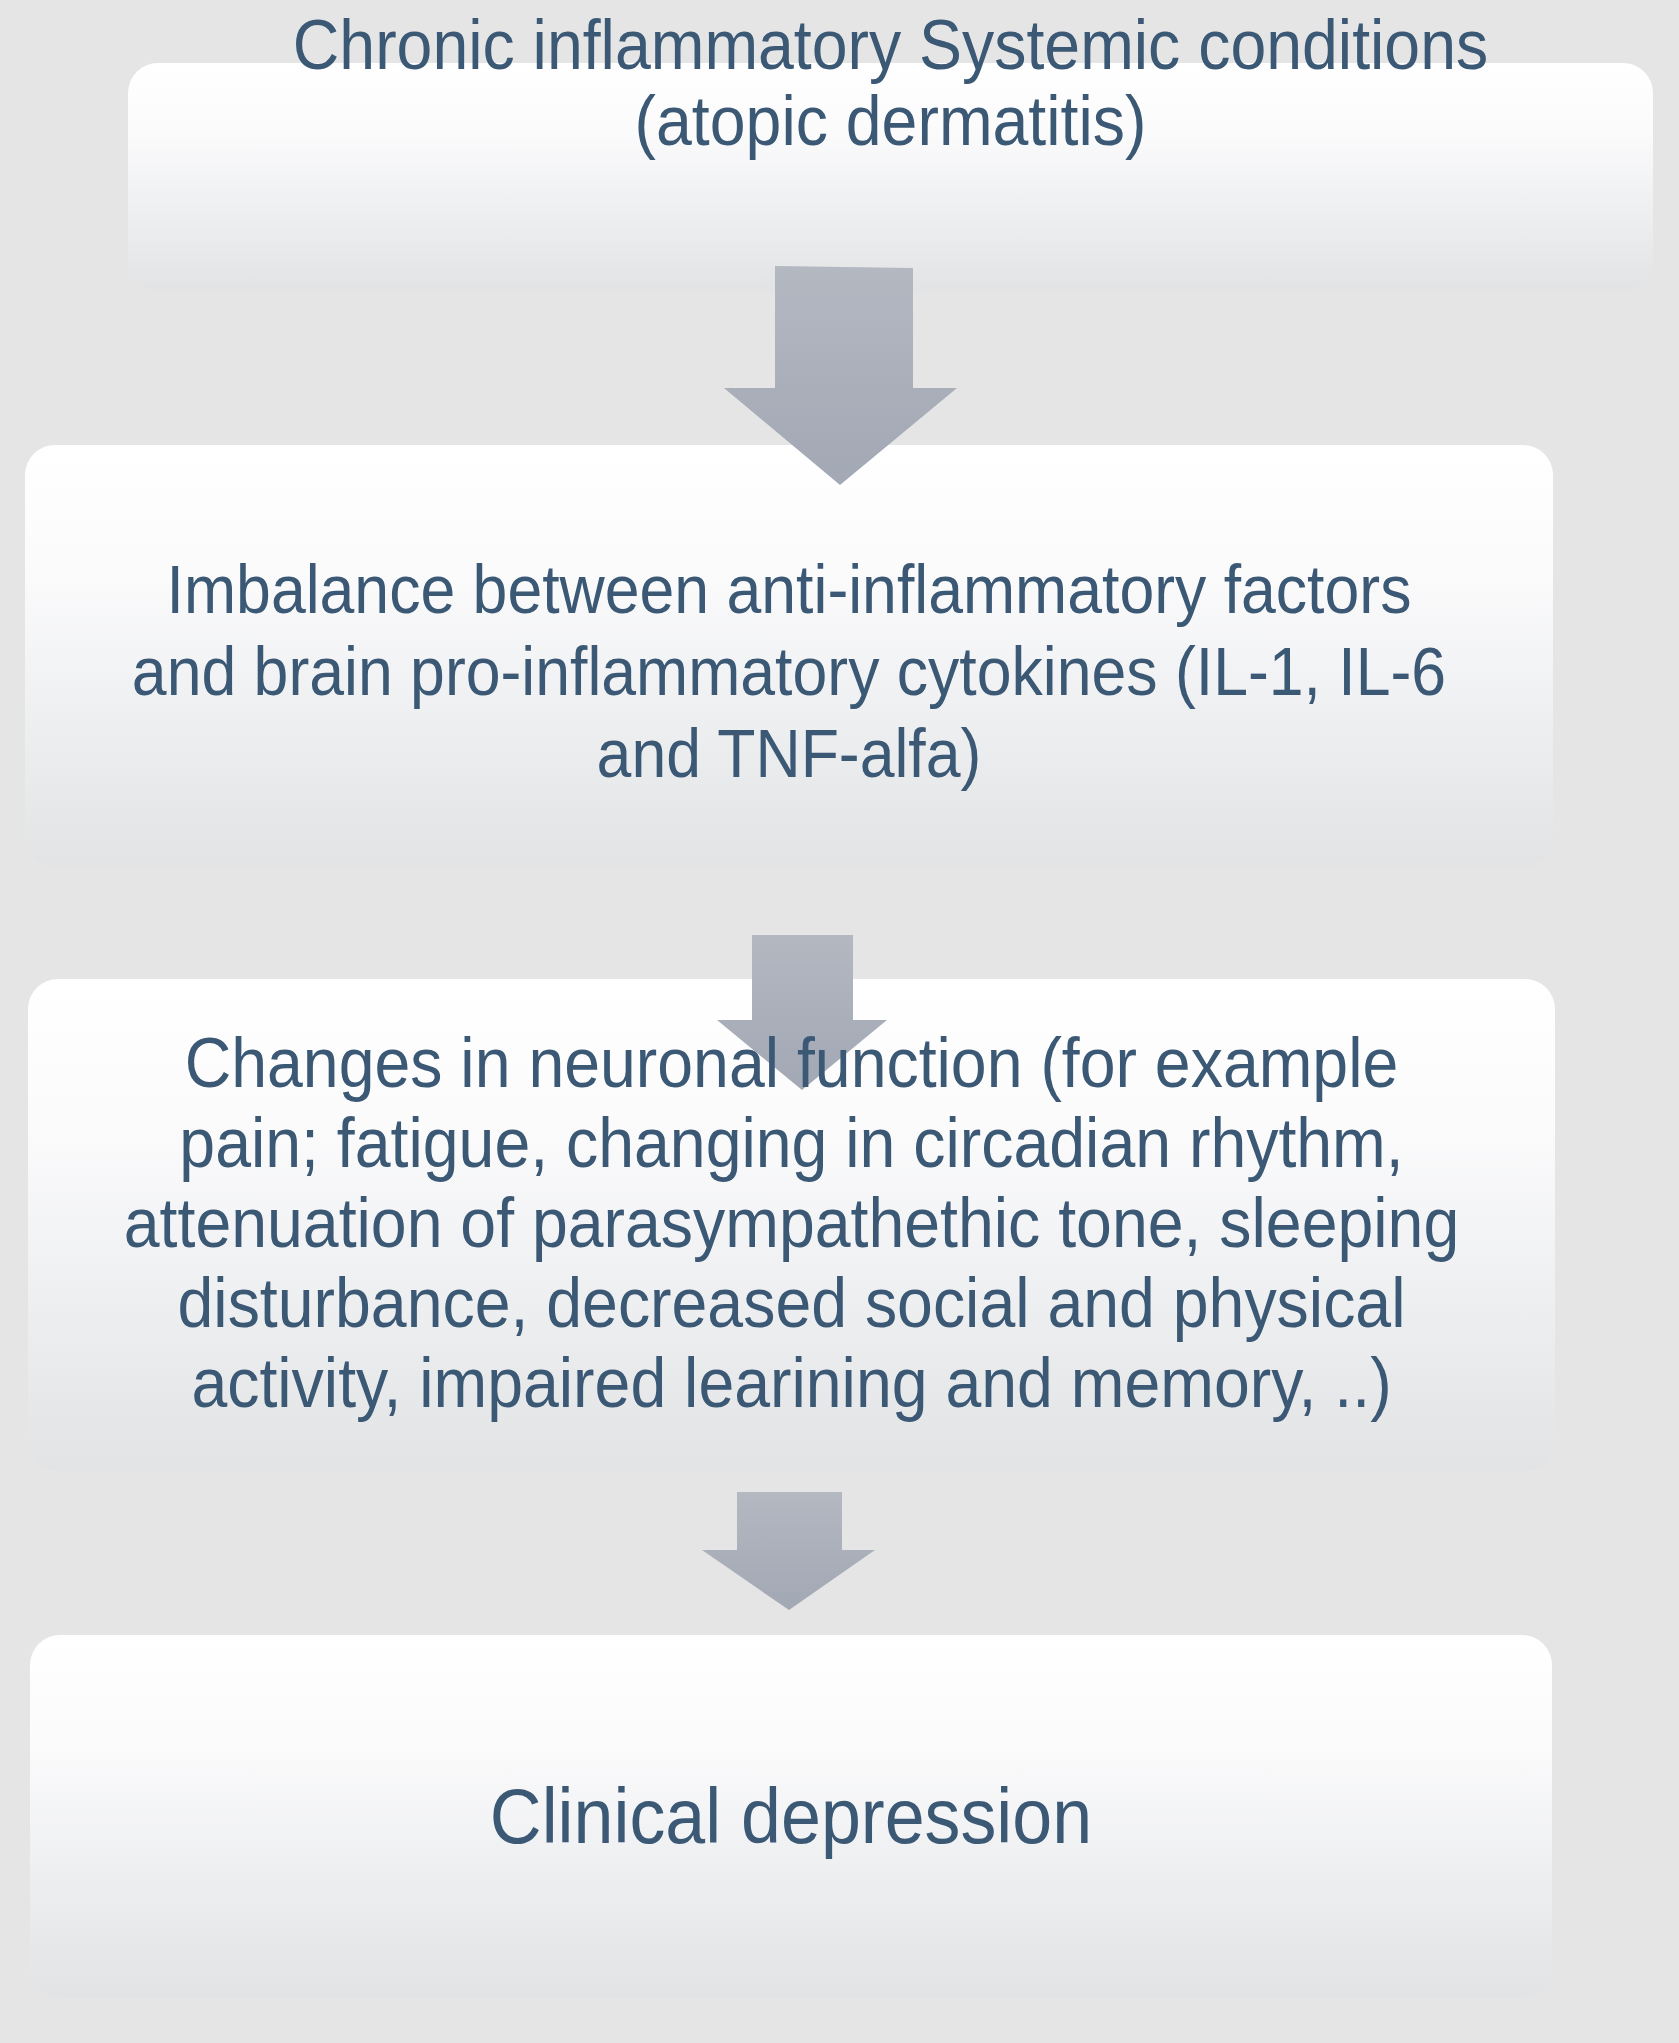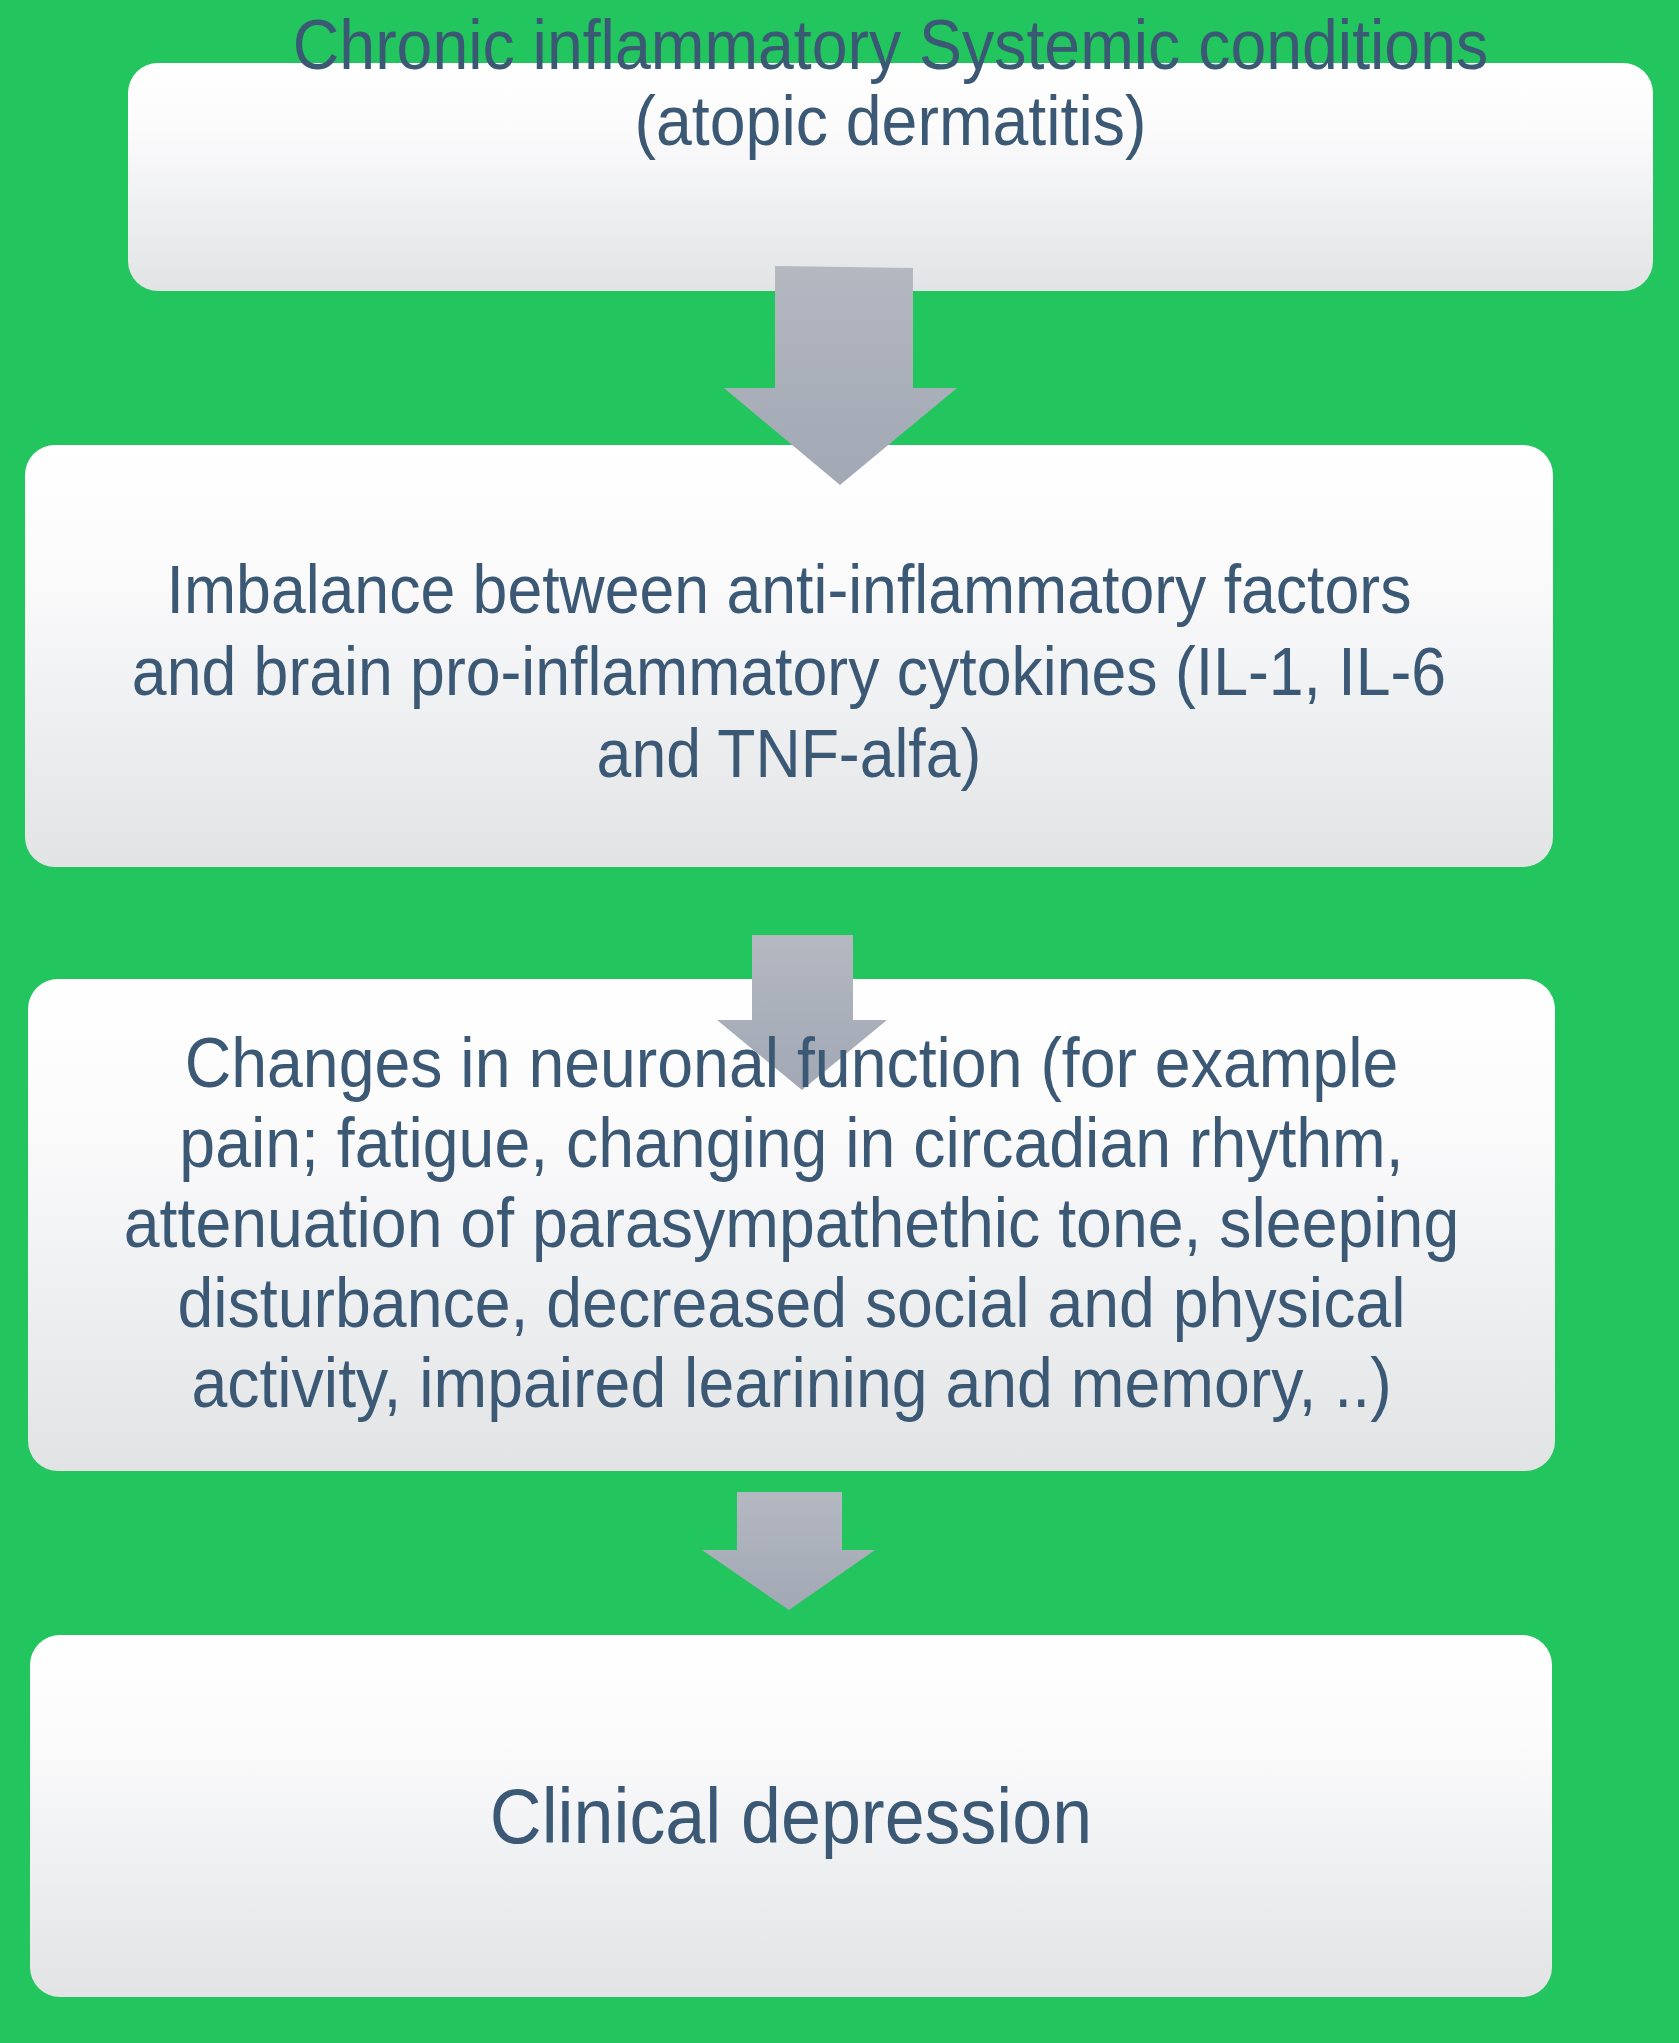--- a/index.html
+++ b/index.html
@@ -5,21 +5,21 @@
 <style>
   html, body {
     margin: 0;
     padding: 0;
     background: #ffffff;
   }
   .stage {
     position: relative;
     width: 1679px;
     height: 2043px;
-    background: #22c55e;
+    background: #e5e5e5;
     overflow: hidden;
     font-family: "Liberation Sans", sans-serif;
   }
   
   .flow-box {
     position: absolute;
     border-radius: 30px;
     background: linear-gradient(180deg,
       var(--box_gradient_top, #ffffff) 0%,
       #fbfbfc 30%,

